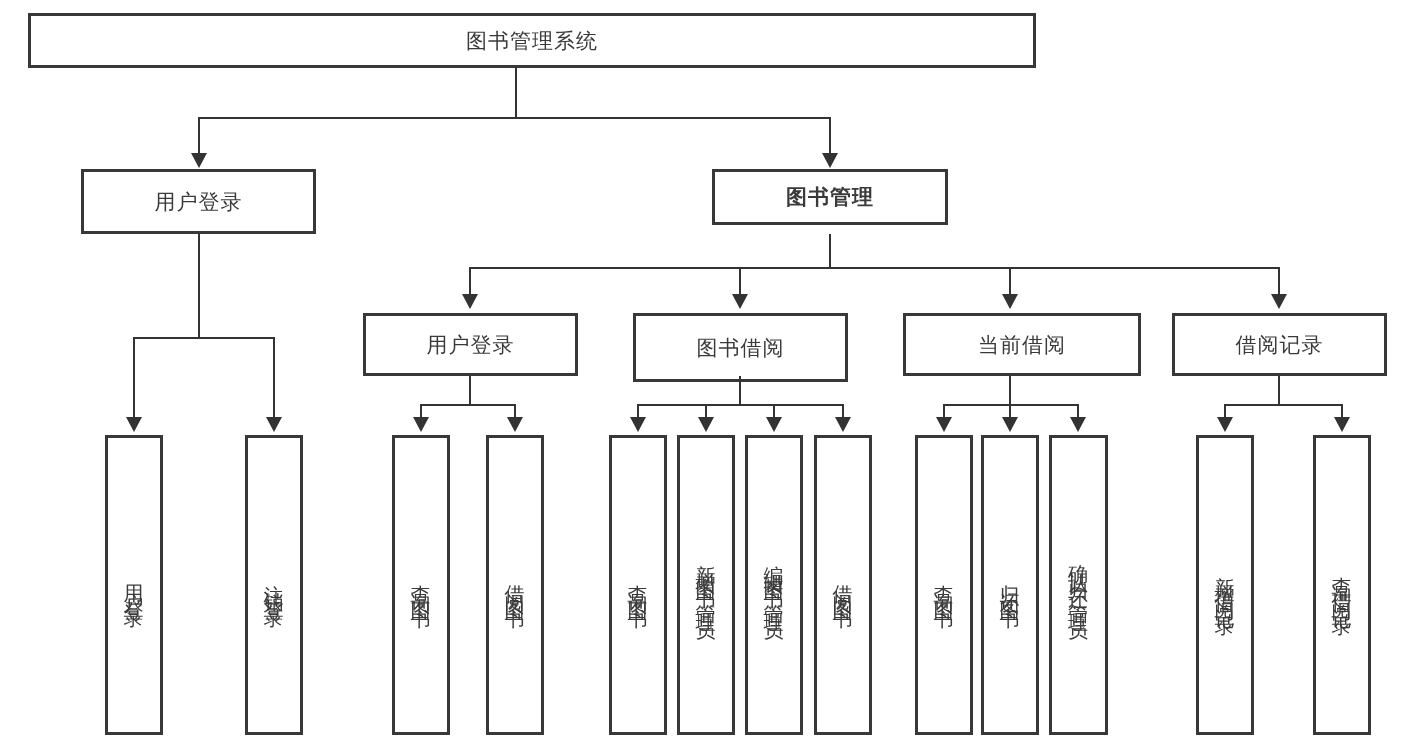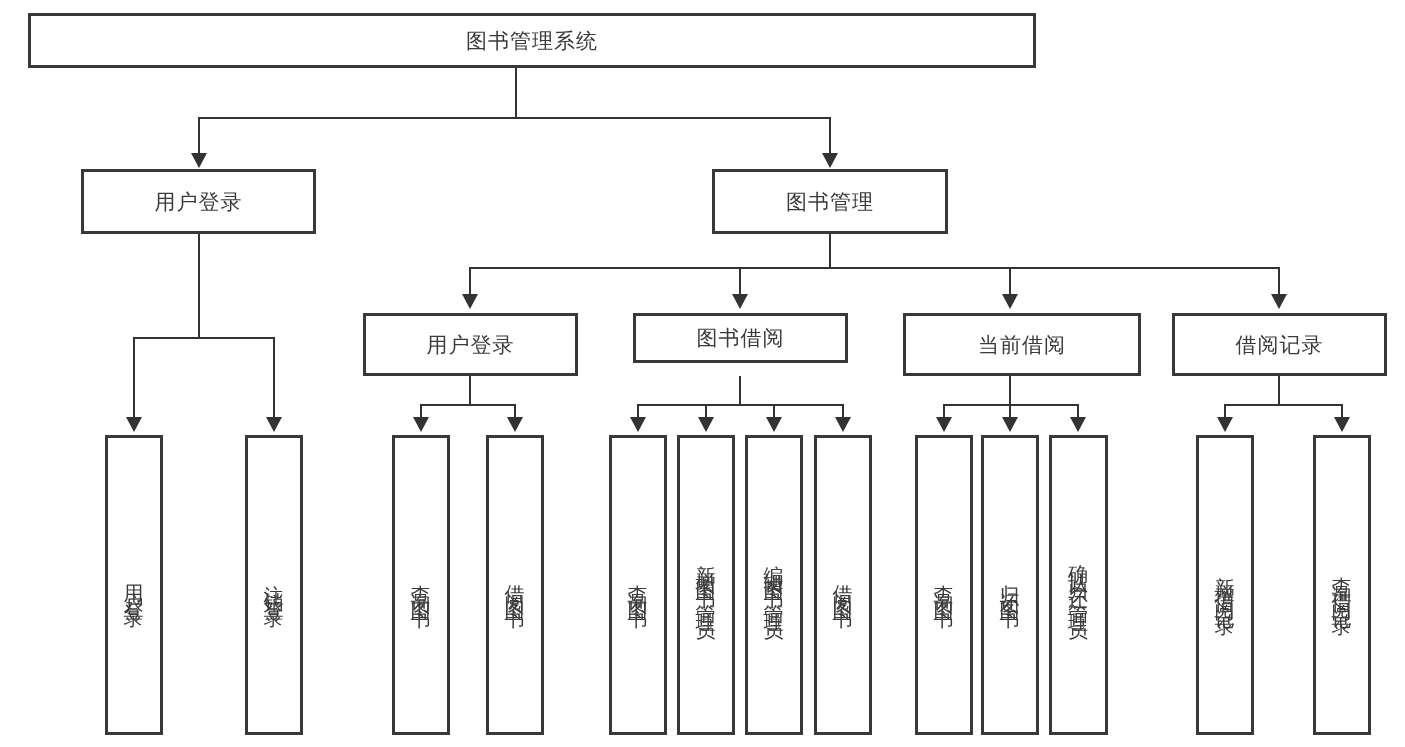--- a/index.html
+++ b/index.html
@@ -72,29 +72,29 @@
 <div id="canvas">
 
   <div class="hbox" style="left:12px; top:13px; width:1008px; height:55px;margin-left:16px;">
     <span>图书管理系统</span>
   </div>
 
   <div class="hbox" style="left:81px; top:169px; width:235px; height:65px;">
     <span>用户登录</span>
   </div>
 
-  <div class="hbox" style="left:712px; top:169px; width:236px; height:65px;">
+  <div class="hbox" style="left:712px; top:169px; width:236px; height:56px;font-weight:bold;">
     <span>图书管理</span>
   </div>
 
   <div class="hbox" style="left:363px; top:313px; width:215px; height:63px;">
     <span>用户登录</span>
   </div>
 
-  <div class="hbox" style="left:633px; top:313px; width:215px; height:50px;">
+  <div class="hbox" style="left:633px; top:313px; width:215px; height:69px;">
     <span>图书借阅</span>
   </div>
 
   <div class="hbox" style="left:903px; top:313px; width:238px; height:63px;">
     <span>当前借阅</span>
   </div>
 
   <div class="hbox" style="left:1172px; top:313px; width:215px; height:63px;">
     <span>借阅记录</span>
   </div>

